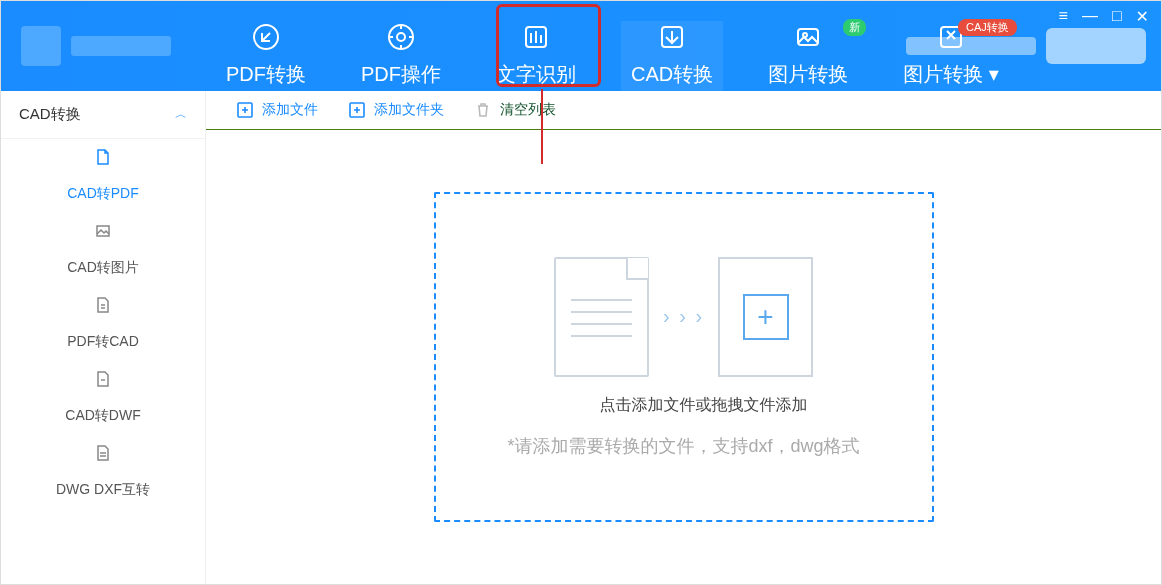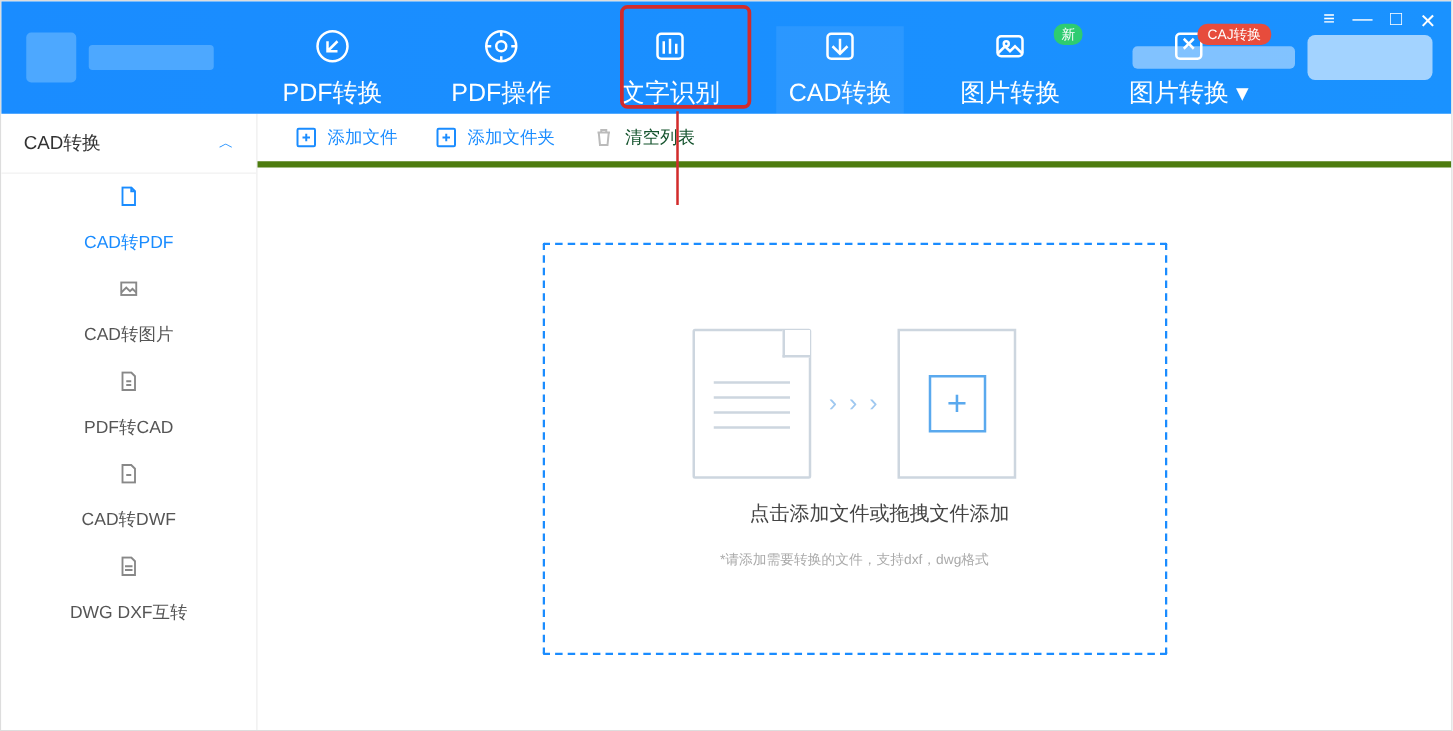--- a/index.html
+++ b/index.html
@@ -128,21 +128,21 @@
     color:#555;
     flex-direction:column;
   }
   .side-item.active { color:#1a8cff; }
   .side-item .ic { width:18px; display:flex; align-items:center; justify-content:center; }
 
   .main { flex:1; display:flex; flex-direction:column; }
   .toolbar {
     display:flex; align-items:center; gap:30px;
     padding:10px 30px;
-    border-bottom:5px solid #4d7c0f;
+    border-bottom:1px solid #4d7c0f;
     color:#1a8cff;
   }
   .tb-btn { display:flex; align-items:center; gap:8px; cursor:pointer; }
   .tb-btn.disabled { color:#14532d; cursor:default;justify-content:flex-end; }
   .tb-icon { display:flex; align-items:center; justify-content:center; }
 
   .dropzone-wrap { flex:1; display:flex; align-items:center; justify-content:center; }
   .dropzone {
     border:2px dashed #1a8cff;
     border-radius:2px;
@@ -170,21 +170,21 @@
     width:95px; height:120px;
     border:2px solid #cdd6df;
     display:flex; align-items:center; justify-content:center;
   }
   .plus-inner {
     width:46px; height:46px; border:2px solid #5aa9ee;
     display:flex; align-items:center; justify-content:center;
     color:#5aa9ee; font-size:28px; font-weight:300;
   }
   .drop-title { font-size:16px; color:#444;margin-left:40px; }
-  .drop-hint { font-size:11px; color:#aaa; }
+  .drop-hint { font-size:18px; color:#aaa; }
 </style>
 </head>
 <body>
 
 <div class="header">
   <div class="logo-area">
     <div class="logo-icon"></div>
     <div class="logo-text"></div>
   </div>
   <div class="nav">

